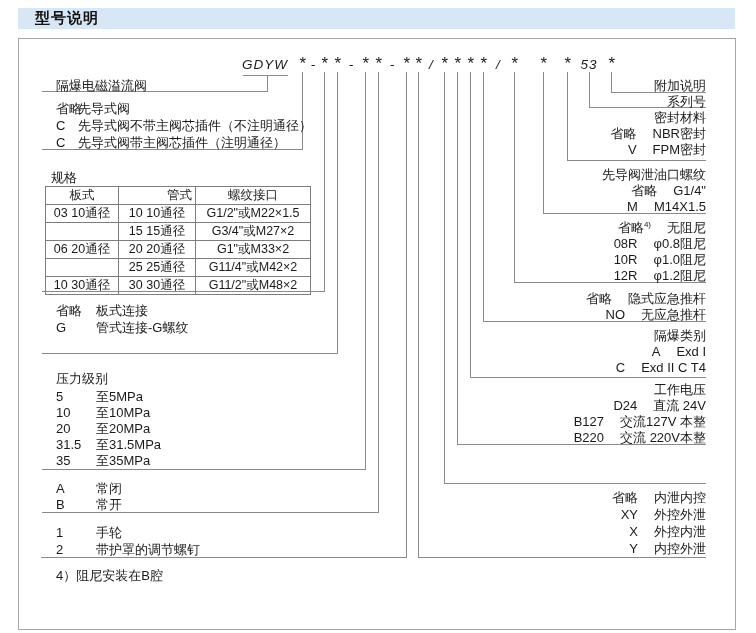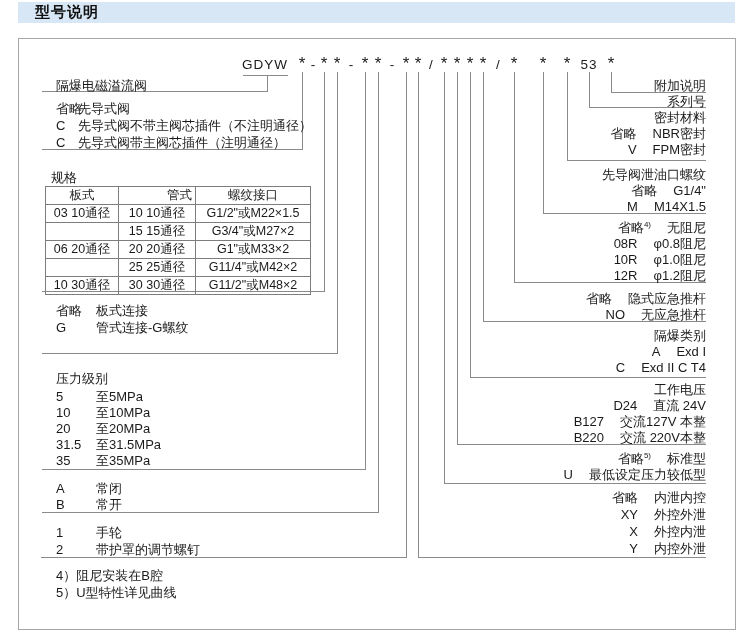--- a/index.html
+++ b/index.html
@@ -1,25 +1,25 @@
 <!DOCTYPE html>
 <html><head>
 <meta charset="utf-8">
 <style>
   html,body{margin:0;padding:0;background:#fff;}
   .page{position:relative;width:756px;height:633px;background:#ffffff;overflow:hidden;
         font-family:"Liberation Sans","DejaVu Sans",sans-serif;color:#1a1a1a;}
-  .header-bar{position:absolute;left:18px;top:2px;width:717px;height:21px;background:#d7e7f5;
+  .header-bar{position:absolute;left:18px;top:8px;width:717px;height:21px;background:#d7e7f5;
               display:flex;align-items:center;}
   .header-bar .title{font-size:15px;font-weight:bold;color:#111;margin-left:17px;letter-spacing:1px;}
   .content-box{position:absolute;left:18px;top:38px;width:716px;height:590px;border:1px solid #a6a6a6;background:#fff;}
   svg.lines{position:absolute;left:0;top:0;pointer-events:none;}
 
   
-  .tok{position:absolute;top:57px;transform:translateX(-50%);font-size:13.5px;font-weight:500;white-space:nowrap;}
+  .tok{position:absolute;top:57px;transform:translateX(-50%);font-size:13.5px;font-weight:500;white-space:nowrap;font-style:italic;}
   .tok.word{letter-spacing:1px;}
   .tok.ast{top:54px;font-size:17px;font-weight:400;}
 
   
   .blk{position:absolute;white-space:nowrap;font-size:13px;margin-left:11px;}
   .lrow{display:flex;line-height:17px;}
   .lrow .code{width:40px;flex:none;}
   .pilot .lrow .code{width:22px;}
   .tight .lrow{line-height:16px;}
   .label{font-size:13px;line-height:16px;}
@@ -208,21 +208,20 @@
       <span class="code">1</span>
       <span>手轮</span>
     </div>
     <div class="lrow">
       <span class="code">2</span>
       <span>带护罩的调节螺钉</span>
     </div>
   </div>
 
   <div class="footnote" style="top:567px">4）阻尼安装在B腔</div>
-  <div class="footnote" style="top:584px">5）U型特性详见曲线</div>
 
   <div class="rblk" style="top:77px">附加说明</div>
   <div class="rblk" style="top:93px">系列号</div>
 
   <div class="rblk" style="top:110px">
     <div class="rhead">密封材料</div>
     <div class="rrow">
       <span>省略</span>
       <span>NBR密封</span>
     </div>
@@ -295,30 +294,20 @@
     <div class="rrow">
       <span>B127</span>
       <span>交流127V 本整</span>
     </div>
     <div class="rrow">
       <span>B220</span>
       <span>交流 220V本整</span>
     </div>
   </div>
 
-  <div class="rblk" style="top:451px">
-    <div class="rrow">
-      <span><span>省略</span><sup>5)</sup></span>
-      <span>标准型</span>
-    </div>
-    <div class="rrow">
-      <span>U</span>
-      <span>最低设定压力较低型</span>
-    </div>
-  </div>
 
   <div class="rblk rrow17" style="top:489px">
     <div class="rrow">
       <span>省略</span>
       <span>内泄内控</span>
     </div>
     <div class="rrow">
       <span>XY</span>
       <span>外控外泄</span>
     </div>

